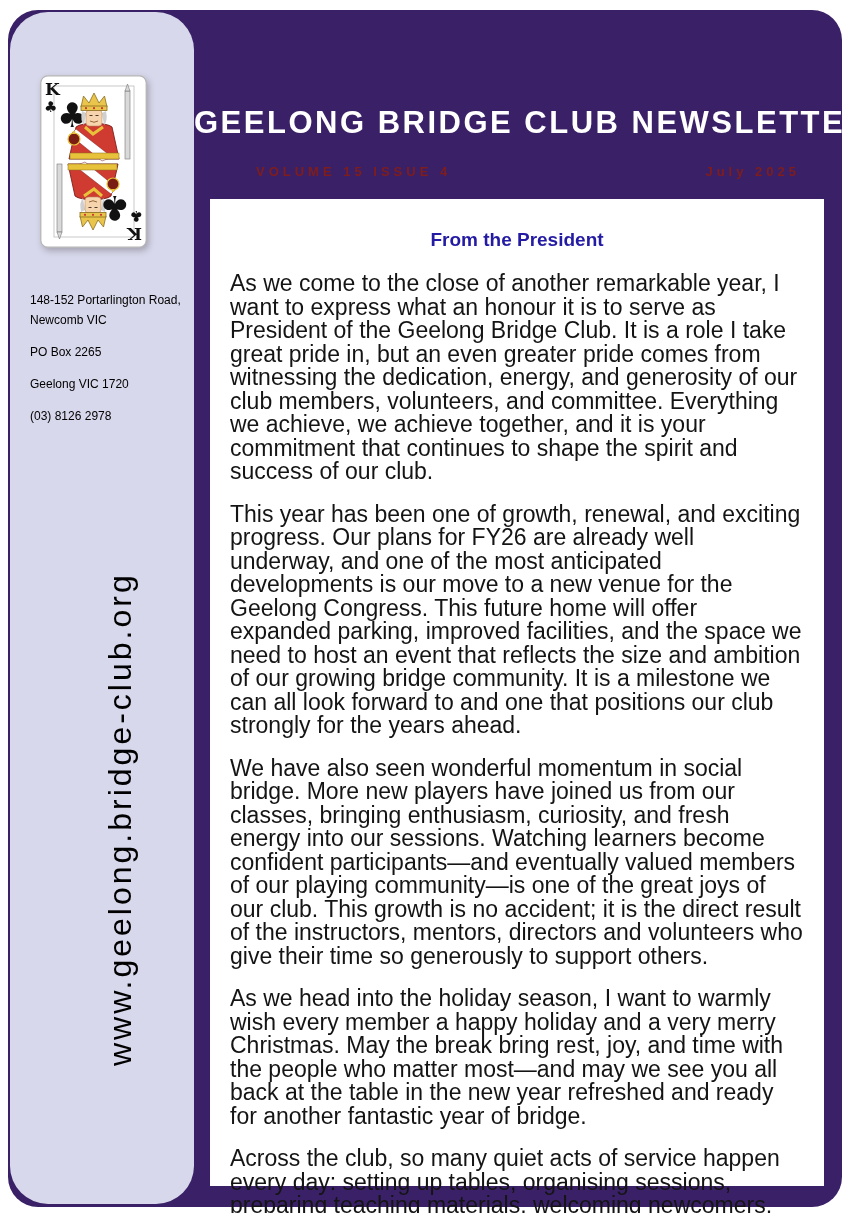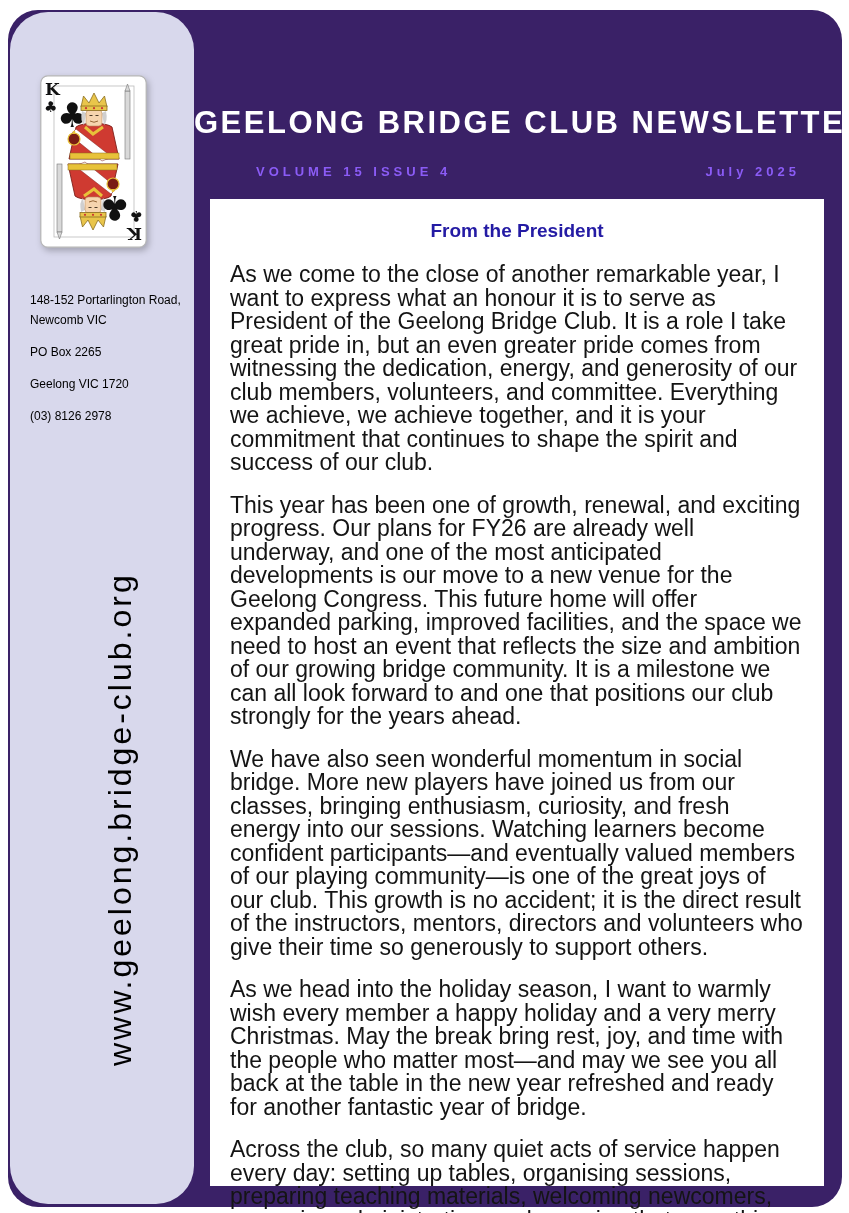--- a/index.html
+++ b/index.html
@@ -76,34 +76,34 @@
     white-space: nowrap;
   }
 
   .meta-row {
     position: absolute;
     left: 210px; top: 164px;
     width: 614px;
     display: flex;
     justify-content: space-between;
     padding: 0 24px 0 46px;
-    color: #8b5cf6;
+    color: #7f1d1d;
     font-size: 13px;
     font-weight: bold;
     letter-spacing: 4px;
     z-index: 3;
     white-space: nowrap;
   }
 
   .content-card {
     position: absolute;
     left: 210px; top: 199px;
     width: 614px; height: 987px;
     background: #ffffff;
-    padding: 15px 20px;
+    padding: 24px 20px;
     z-index: 3;
   }
 
   .article-heading {
     text-align: center;
     color: #241ba4;
     font-size: 19px;
     font-weight: bold;
     margin: 6px 0 21px 0;
   }

